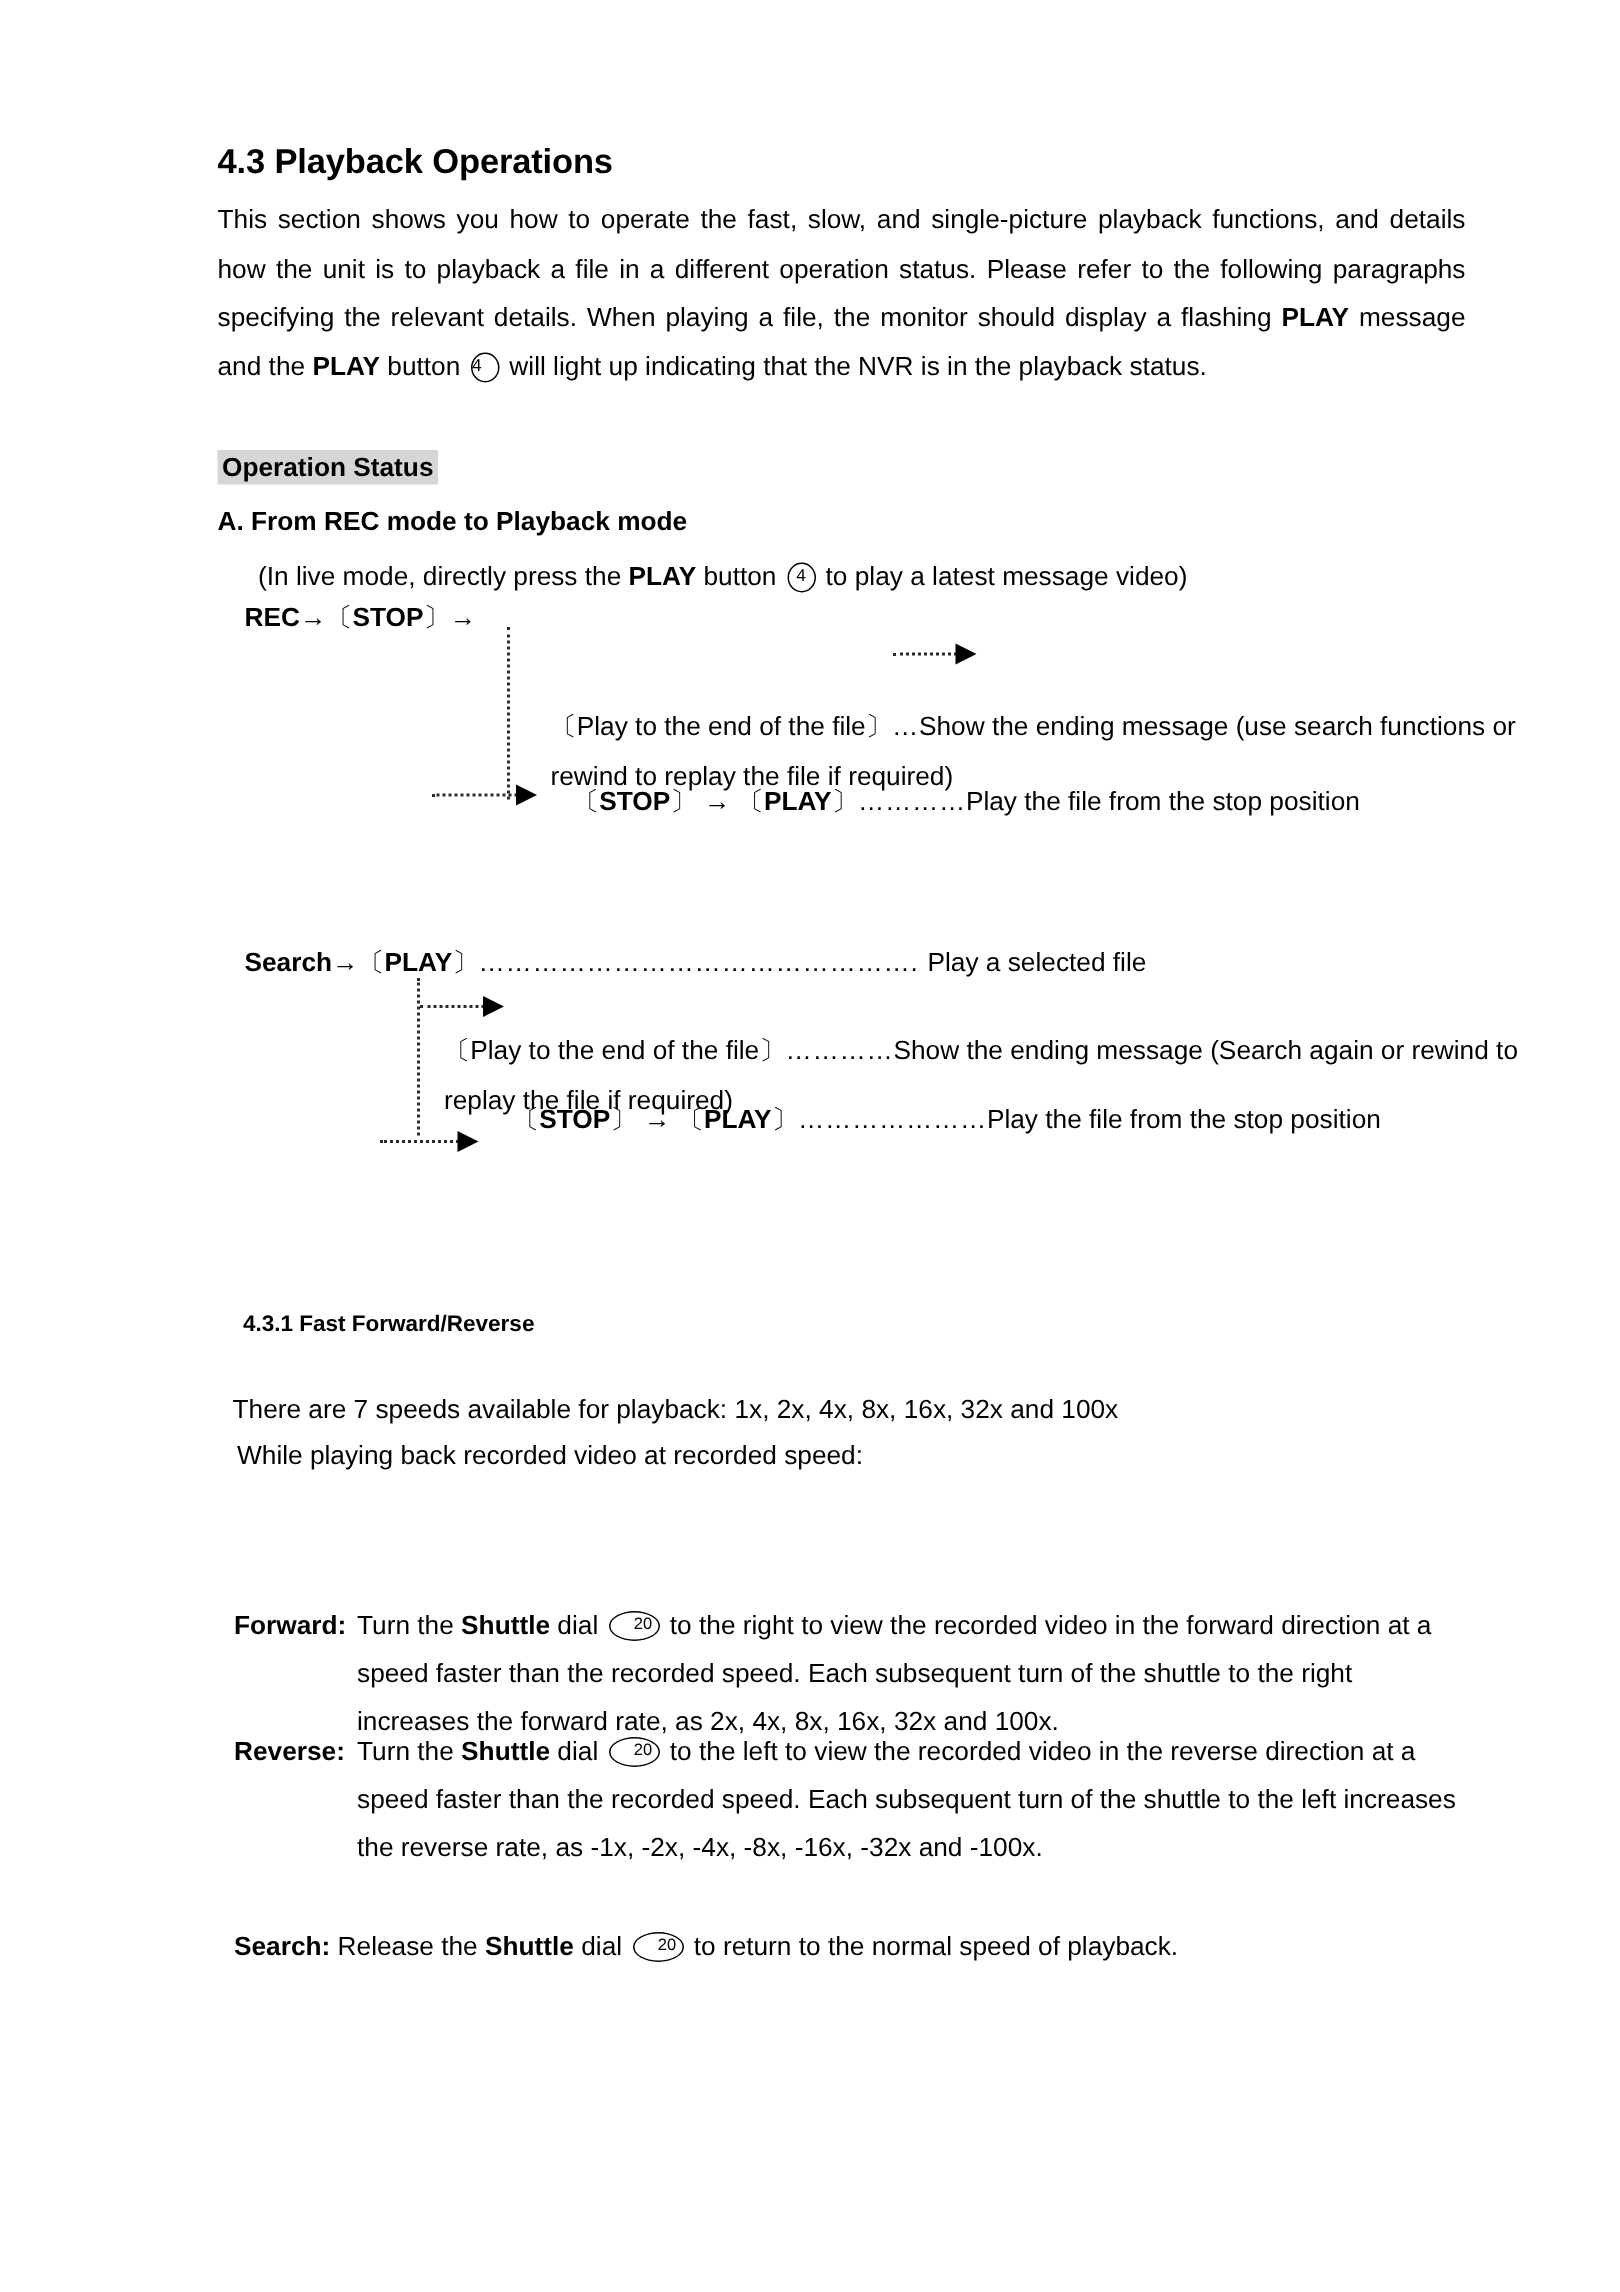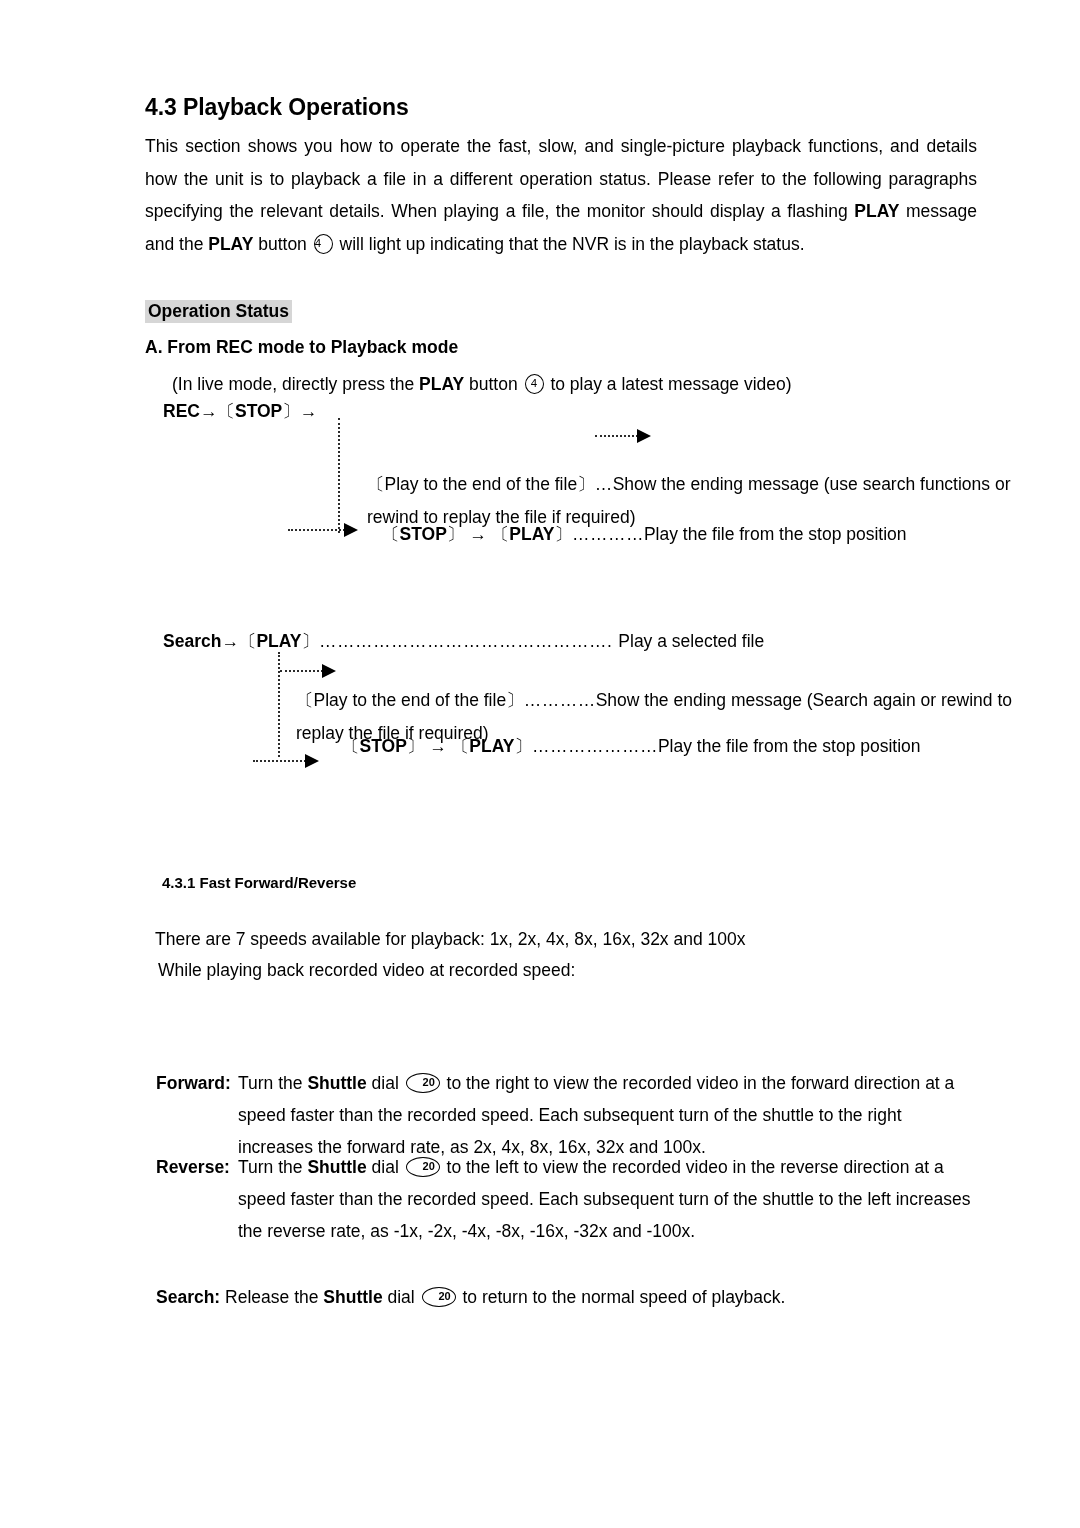--- a/index.html
+++ b/index.html
@@ -87,21 +87,21 @@
   .circnum.n1 {            
     width: 17px; height: 15px;
     padding-top: 3px;
     margin: 0 2px;
   }
   .circnum.n2 {            
     width: 20px; height: 15px;
     padding-top: 3px;
     margin: 0 2px;
     font-size: 11px;
-    font-weight: bold;
+    font-weight: normal;
     padding-left: 12px;
   }
 
   
   .vline {
     position: absolute;
     width: 0;
     border-left: 2px dotted #2b2b2b;
   }
   .arrow {

